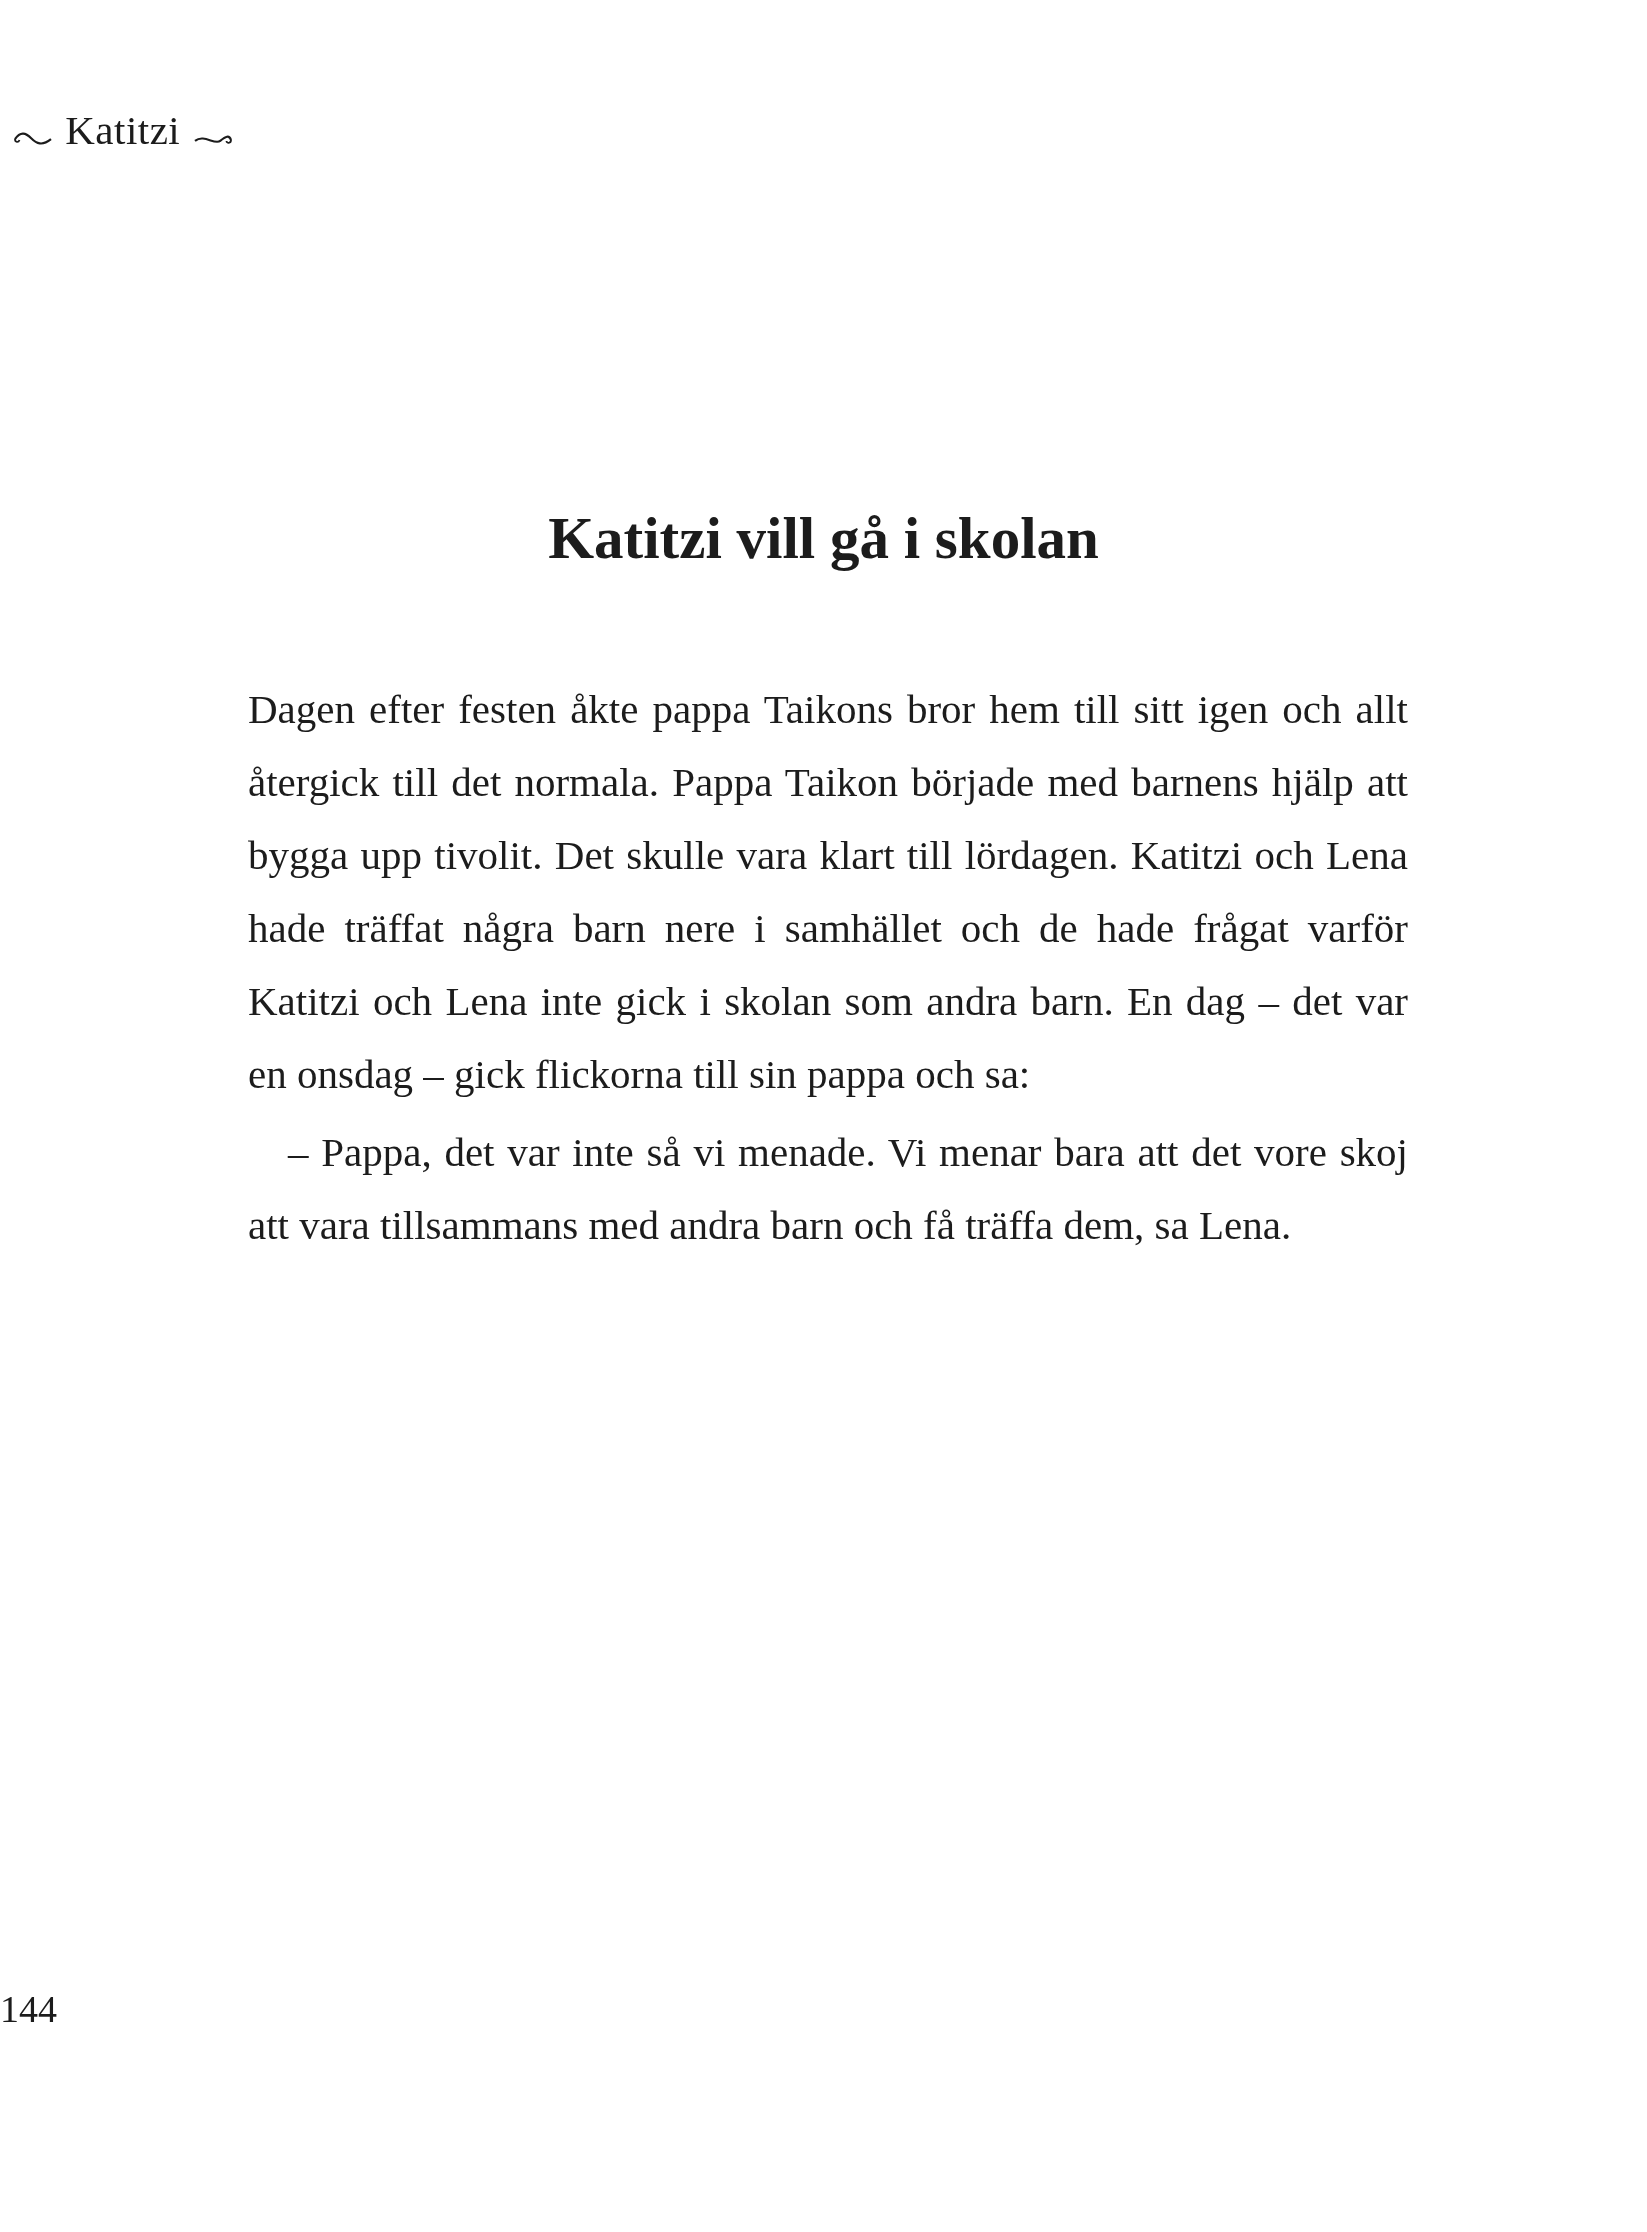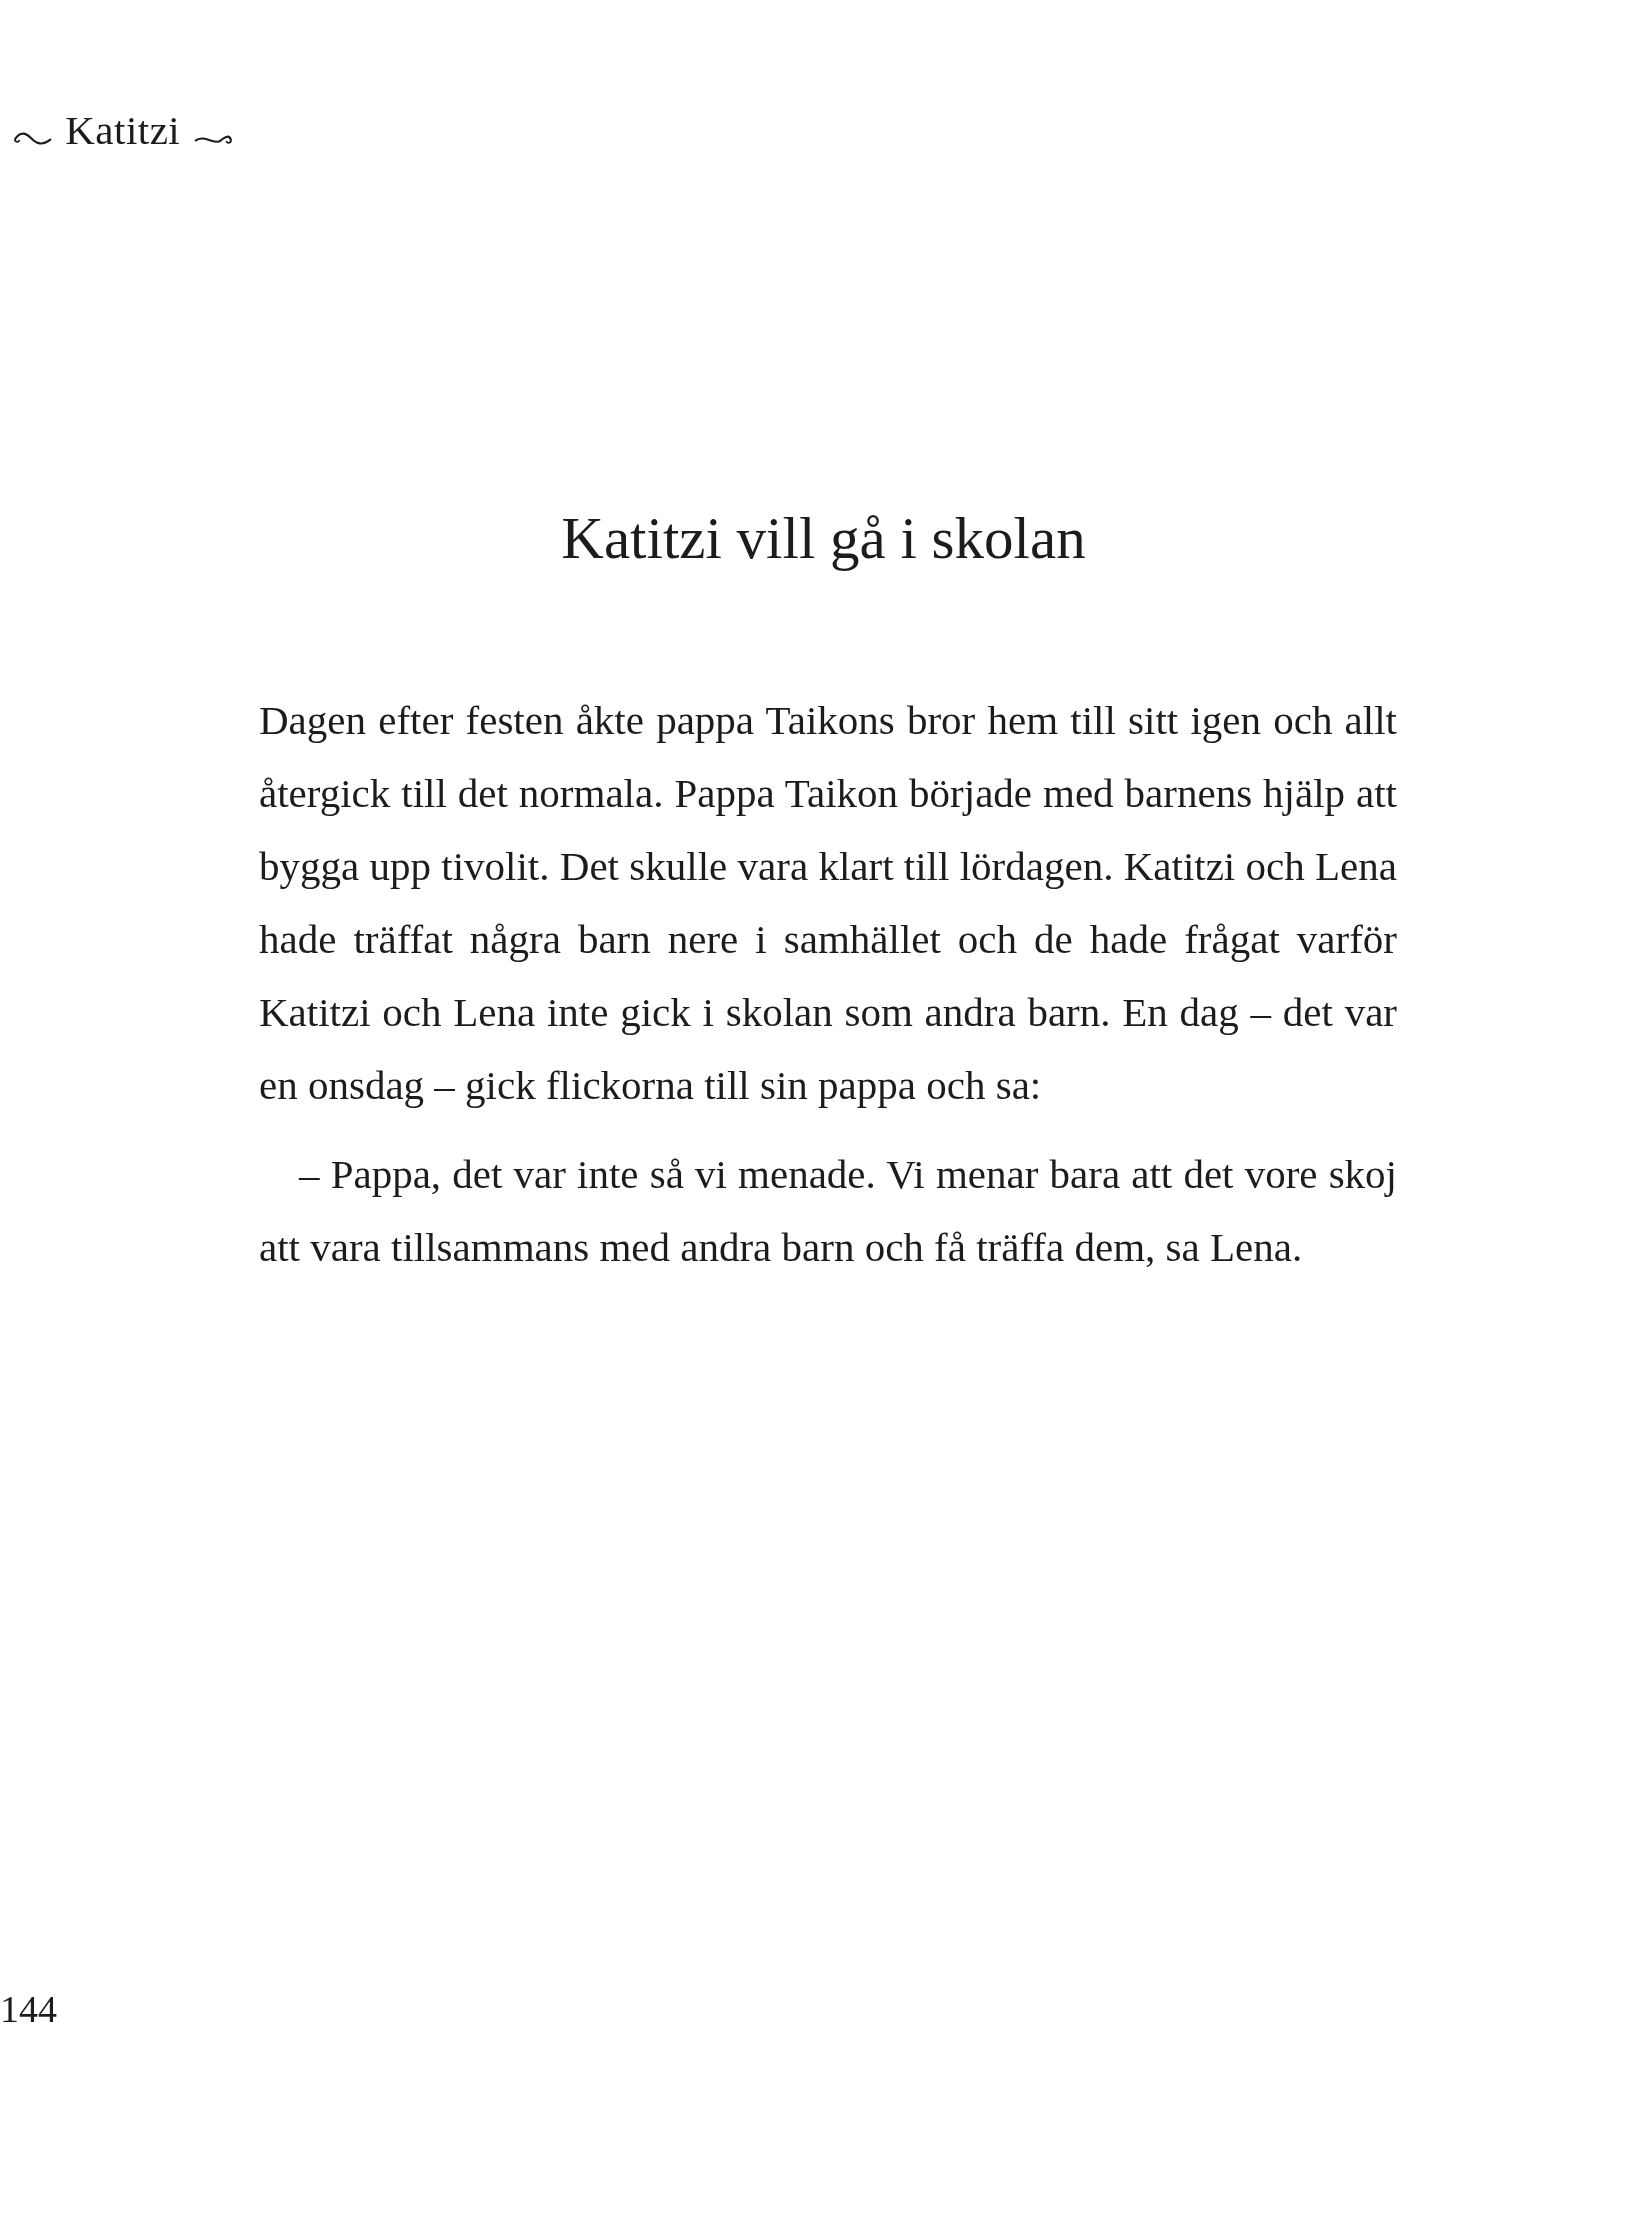--- a/index.html
+++ b/index.html
@@ -1,21 +1,21 @@
 <!DOCTYPE html>
 <html style="font-size:14.4px"><head>
 <meta charset="utf-8">
 <style>
   html, body { margin: 0; padding: 0; background: #ffffff; }
   body { width: 1647px; height: 2232px; position: relative; overflow: hidden; color: #1c1c1c; font-family: "Liberation Serif", "DejaVu Serif", serif; }
   .running-head { position: absolute; top: 106px; left: 0; width: 1647px; font-size: 41px; letter-spacing: 0.5px; }
   .orn { display: inline-block; vertical-align: middle; margin: 0 12.6px; }
-  .chapter-title { position: absolute; top: 504px; left: 0; width: 1647px; text-align: center; font-size: 59px; font-weight: normal; margin: 0; }
+  .chapter-title { position: absolute; top: 504px; left: 0; width: 1647px; text-align: center; font-size: 59px; font-weight: bold; margin: 0; }
   .body-text { position: absolute; top: 668px; left: 243px; width: 1170px; font-size: 41px; line-height: 73px; text-align: justify; }
-  .body-text p { margin: 16px; }
+  .body-text p { margin: 5px; }
   .body-text p.indent { text-indent: 40px; }
   .page-number { position: absolute; top: 1987px; left: 0; width: 1647px; font-size: 38px; }
 </style>
 </head>
 <body>
 
 <div class="running-head">
   <span class="orn">
     <svg width="40" height="18" viewBox="0 0 44 20">
         <path d="M2 9 C 8 0, 14 2, 20 8 S 32 17, 42 9" stroke="#1c1c1c" stroke-width="2.4" fill="none"></path>

